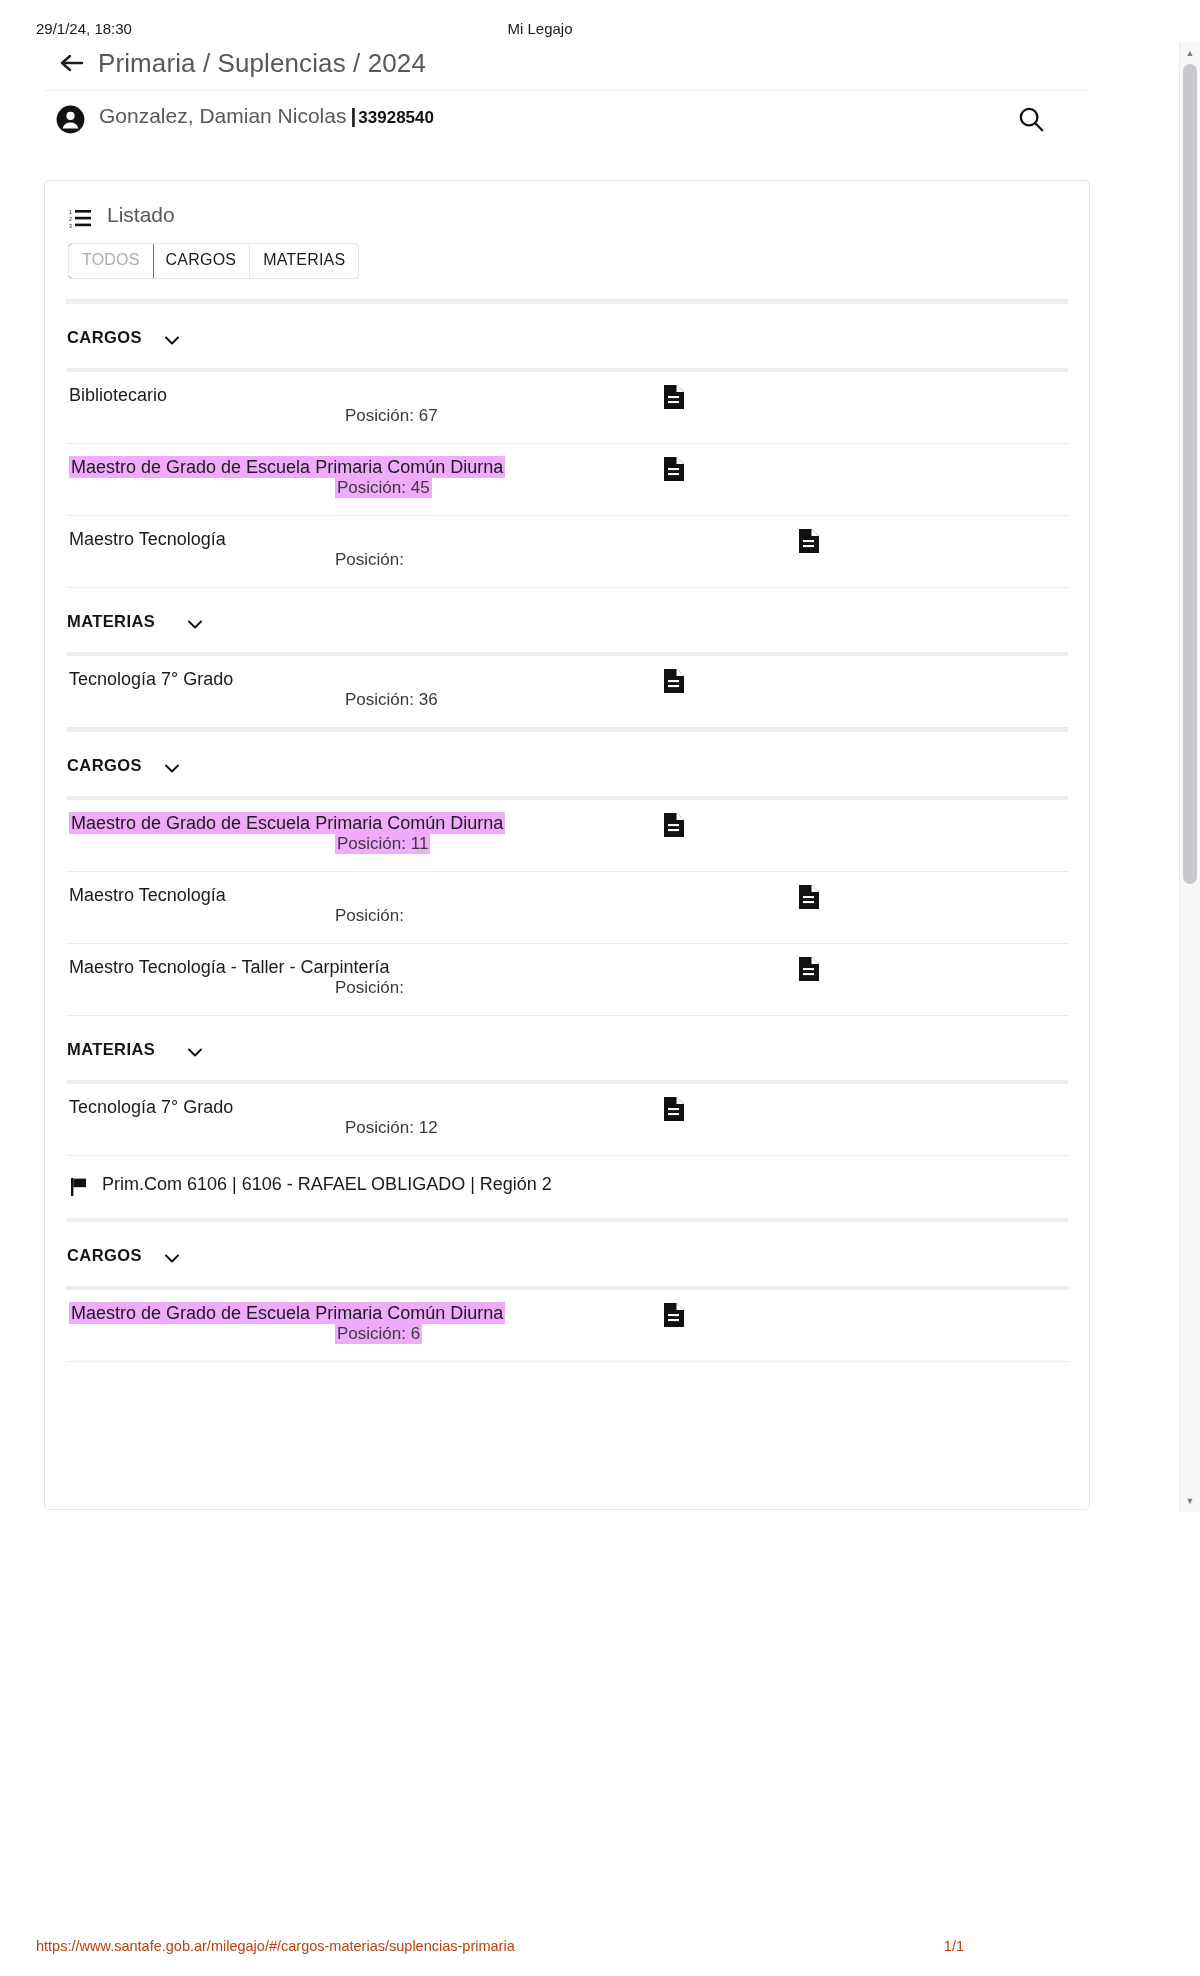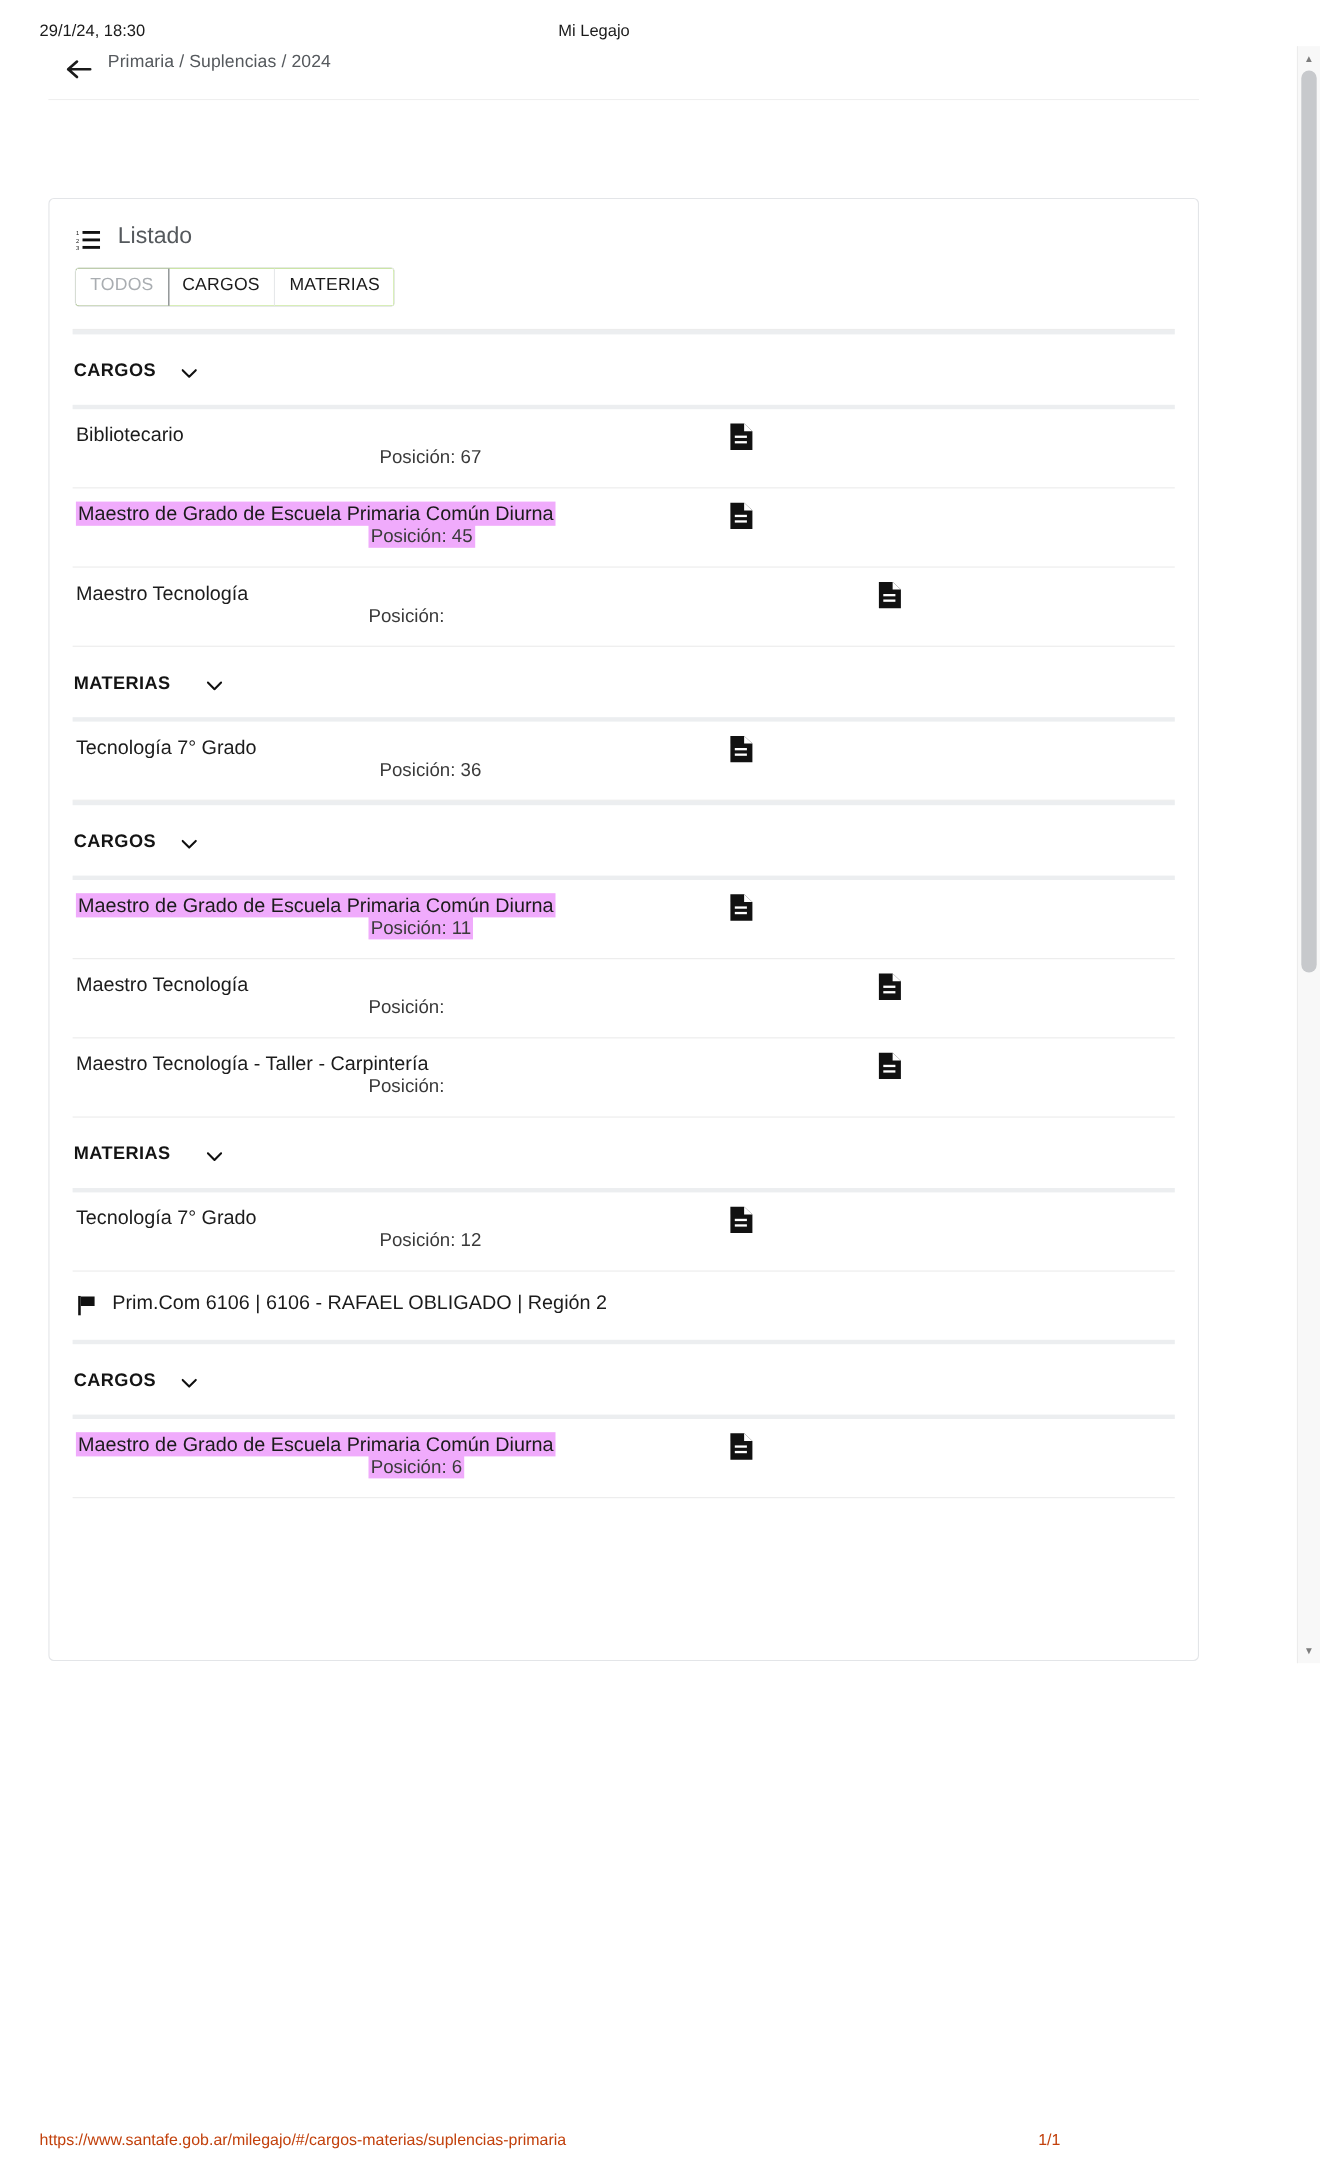--- a/index.html
+++ b/index.html
@@ -83,21 +83,21 @@
     top: 8px;
     width: 26px;
     height: 26px;
     cursor: pointer;
   }
   .back-arrow svg { display: block; }
   .crumb-text {
     position: absolute;
     left: 98px;
     top: 6px;
-    font-size: 16px;
+    font-size: 26px;
     color: #55595d;
     letter-spacing: .1px;
     white-space: nowrap;
   }
 
   .thin-rule {
     position: absolute;
     left: 44px;
     top: 48px;
     width: 1046px;
@@ -353,20 +353,38 @@
   <div class="crumbbar">
     <span class="back-arrow">
       <svg width="26" height="26" viewBox="0 0 26 26">
         <path d="M4 13 L12 6 M4 13 L12 20 M4 13 L24 13" stroke="#1b1b1b" stroke-width="2.4" fill="none" stroke-linecap="round" stroke-linejoin="round"></path>
       </svg>
     </span>
     <span class="crumb-text">Primaria / Suplencias / 2024</span>
   </div>
   <div class="thin-rule"></div>
 
+  <div class="userrow">
+    <span class="avatar">
+      <svg width="29" height="29" viewBox="0 0 24 24">
+        <circle cx="12" cy="12" r="11.5" fill="#111"></circle>
+        <circle cx="12" cy="9" r="3.4" fill="#fff"></circle>
+        <path d="M5.4 19.4a6.9 6.9 0 0 1 13.2 0" fill="#fff"></path>
+      </svg>
+    </span>
+    <span class="user-name">
+      <span>Gonzalez, Damian Nicolas</span><span class="user-sep">|</span><span class="user-doc">33928540</span>
+    </span>
+    <span class="search-btn">
+      <svg width="30" height="30" viewBox="0 0 24 24">
+        <circle cx="10.5" cy="10.5" r="6.6" stroke="#111" stroke-width="1.8" fill="none"></circle>
+        <path d="M15.4 15.4 L21 21" stroke="#111" stroke-width="1.8" stroke-linecap="round"></path>
+      </svg>
+    </span>
+  </div>
 
   <div class="card">
 
     <div class="card-head">
       <span class="list-icon">
         <svg width="22" height="20" viewBox="0 0 22 20">
           <text x="0" y="5.5" font-size="5.2" font-family="Liberation Sans, sans-serif" fill="#111">1</text>
           <text x="0" y="12.5" font-size="5.2" font-family="Liberation Sans, sans-serif" fill="#111">2</text>
           <text x="0" y="19.5" font-size="5.2" font-family="Liberation Sans, sans-serif" fill="#111">3</text>
           <rect x="6" y="2" width="16" height="2.6" fill="#111"></rect>

